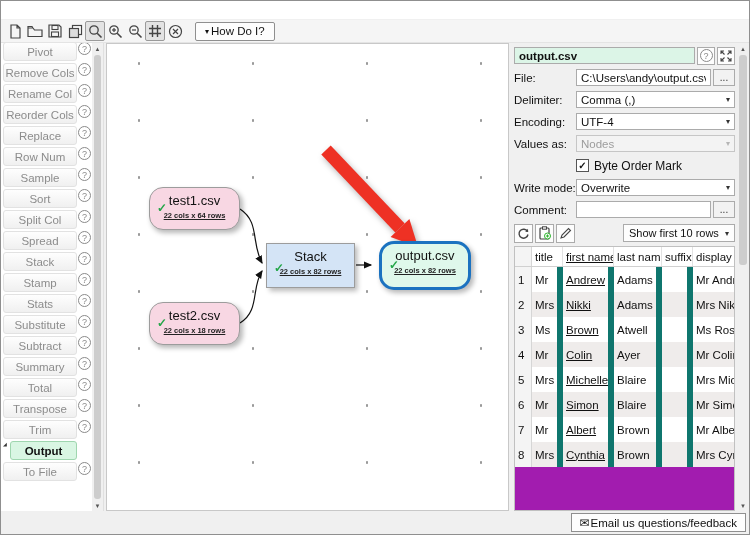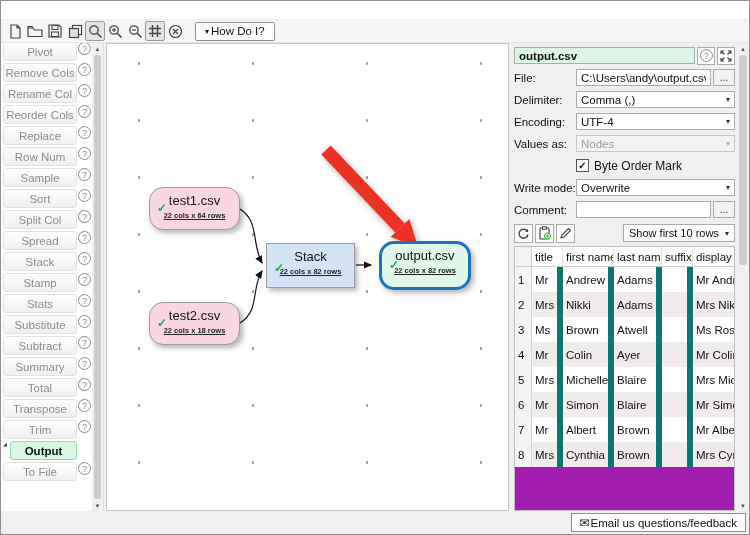--- a/index.html
+++ b/index.html
@@ -88,21 +88,21 @@
   .table { flex:1; border:1px solid #c0c0c0; background:#a21caf; overflow:hidden; display:flex; flex-direction:column; font-size:11.5px; }
   .thead { display:flex; height:20px; border-bottom:1px solid #d0d0d0; flex:none; background:#fff; }
   .th, .td { padding:0 3px; overflow:hidden; white-space:nowrap; display:flex; align-items:center; }
   .th { color:#111; border-right:1px solid #e2e2e2; }
   .tbody { flex:1; overflow:hidden; }
   .tr { display:flex; height:25px; background:#fff; }
   .tr:nth-child(even) { background:#efeceb; }
   .td { border-right:6px solid #0f766e; color:#111; }
   .c-n  { width:17px; flex:none; background:#f4f4f4; border-right:1px solid #d6d6d6; justify-content:flex-start; }
   .c-0 { width:31px; flex:none; }
-  .c-1 { width:51px; flex:none; }
+  .c-1 { width:51px; flex:none;text-decoration:underline; }
   .c-2 { width:48px; flex:none; }
   .c-3 { width:31px; flex:none; }
   .c-4 { flex:1; border-right:none; }
   .rp-scroll { width:12px; flex:none; background:#f0f0f0; display:flex; flex-direction:column; align-items:center; }
   .rp-thumb { height:210px; width:8px; background:#cdcdcd; border-radius:3px; margin-top:1px; }
 
   
   .statusbar { height:23px; flex:none; background:#f0f0f0; display:flex; align-items:center; justify-content:flex-end; padding:0 3px; }
   .email-btn { height:19px; border:1px solid #8f8f8f; background:#fdfdfd; font-size:11.5px; color:#111; display:flex; align-items:center; padding:0 8px; }
   .email-btn .env { margin-right:1px; font-size:12px; }

